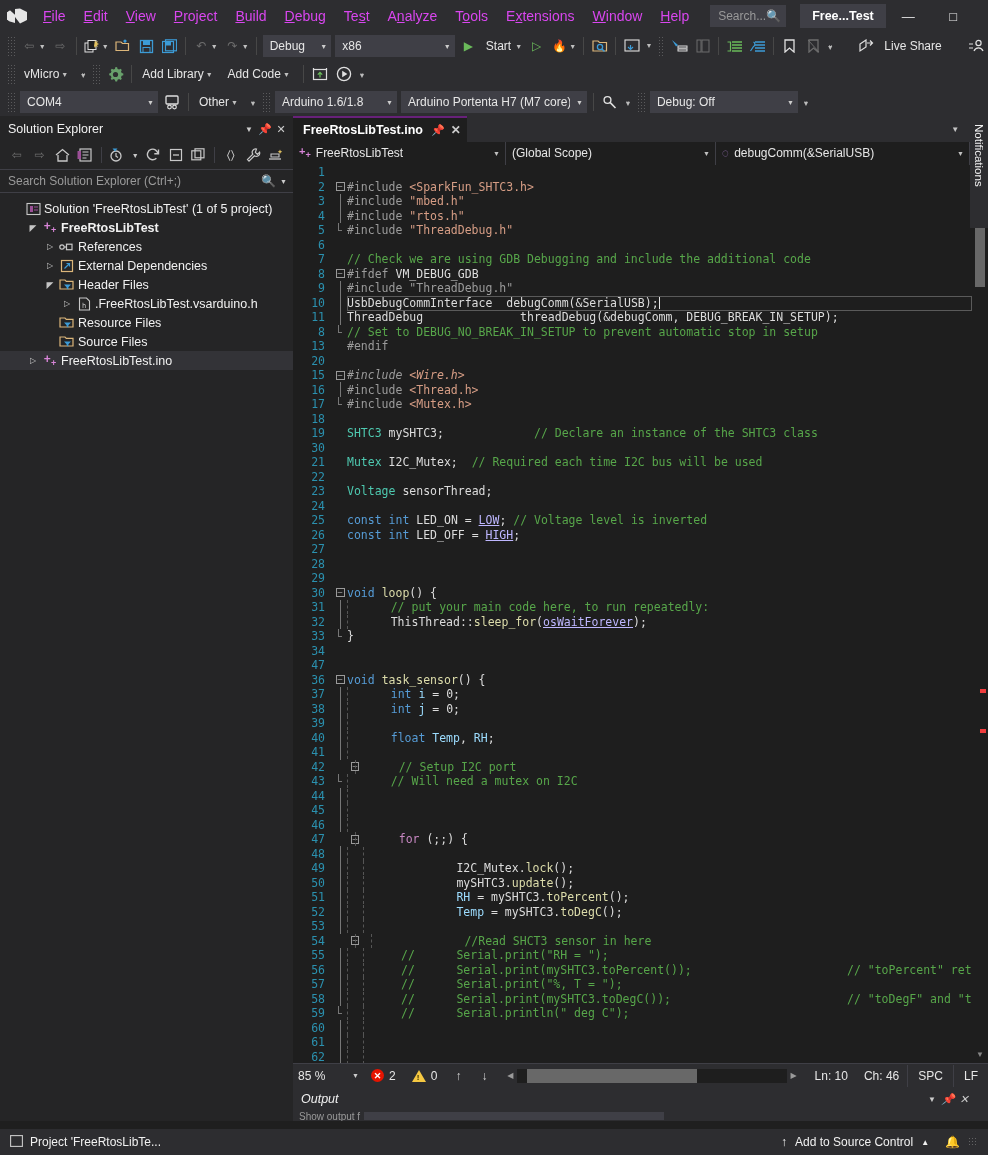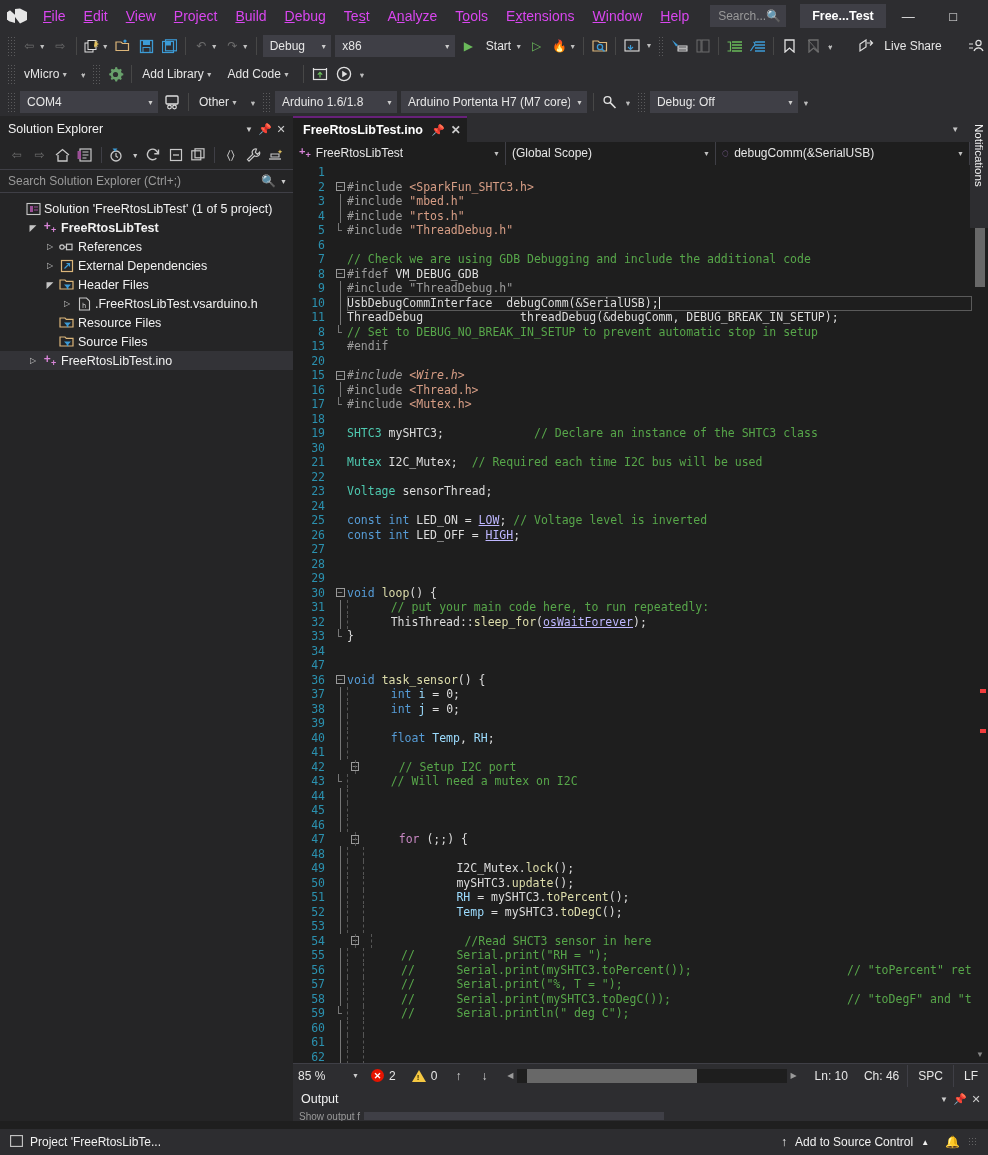--- a/index.html
+++ b/index.html
@@ -162,21 +162,21 @@
   .nav-arrow { width:26px; text-align:center; color:#d4d4d4; font-size:12px; }
   .hscroll { flex:1; display:flex; align-items:center; height:16px; margin:0 6px; }
   .hs-l,.hs-r { width:14px; text-align:center; color:#9a9a9a; font-size:8px;}
   .hs-track { flex:1; height:14px; background:#1e1e1e; position:relative; }
   .hs-thumb { position:absolute; left:0; top:0; height:14px; background:#686868; }
   .st-cell { padding:0 8px; white-space:nowrap; }
   .st-box { padding:0 10px; border-left:1px solid #3f3f46; height:22px; display:flex; align-items:center;}
 
   
   .output-pane { background:#2d2d30; height:34px; }
-  .out-head { display:flex; align-items:center; height:24px; padding:0 4px 0 8px; font-size:12.5px; color:#f1f1f1;}
+  .out-head { display:flex; align-items:center; height:24px; padding:0 16px 0 8px; font-size:12.5px; color:#f1f1f1;font-style:italic;}
   .out-head .ttl { flex:1; }
   .out-head .ic { width:16px; text-align:center; color:#ccc; font-size:11px; }
   .out-tb { display:flex; align-items:center; height:10px; padding-left:6px; gap:4px; overflow:hidden;}
 
   
   .notif-strip {
     position:absolute; right:0; top:118px; width:18px; height:110px;
     background:#2d2d30; color:#f1f1f1; font-size:11.5px;
   }
   .notif-strip span {

